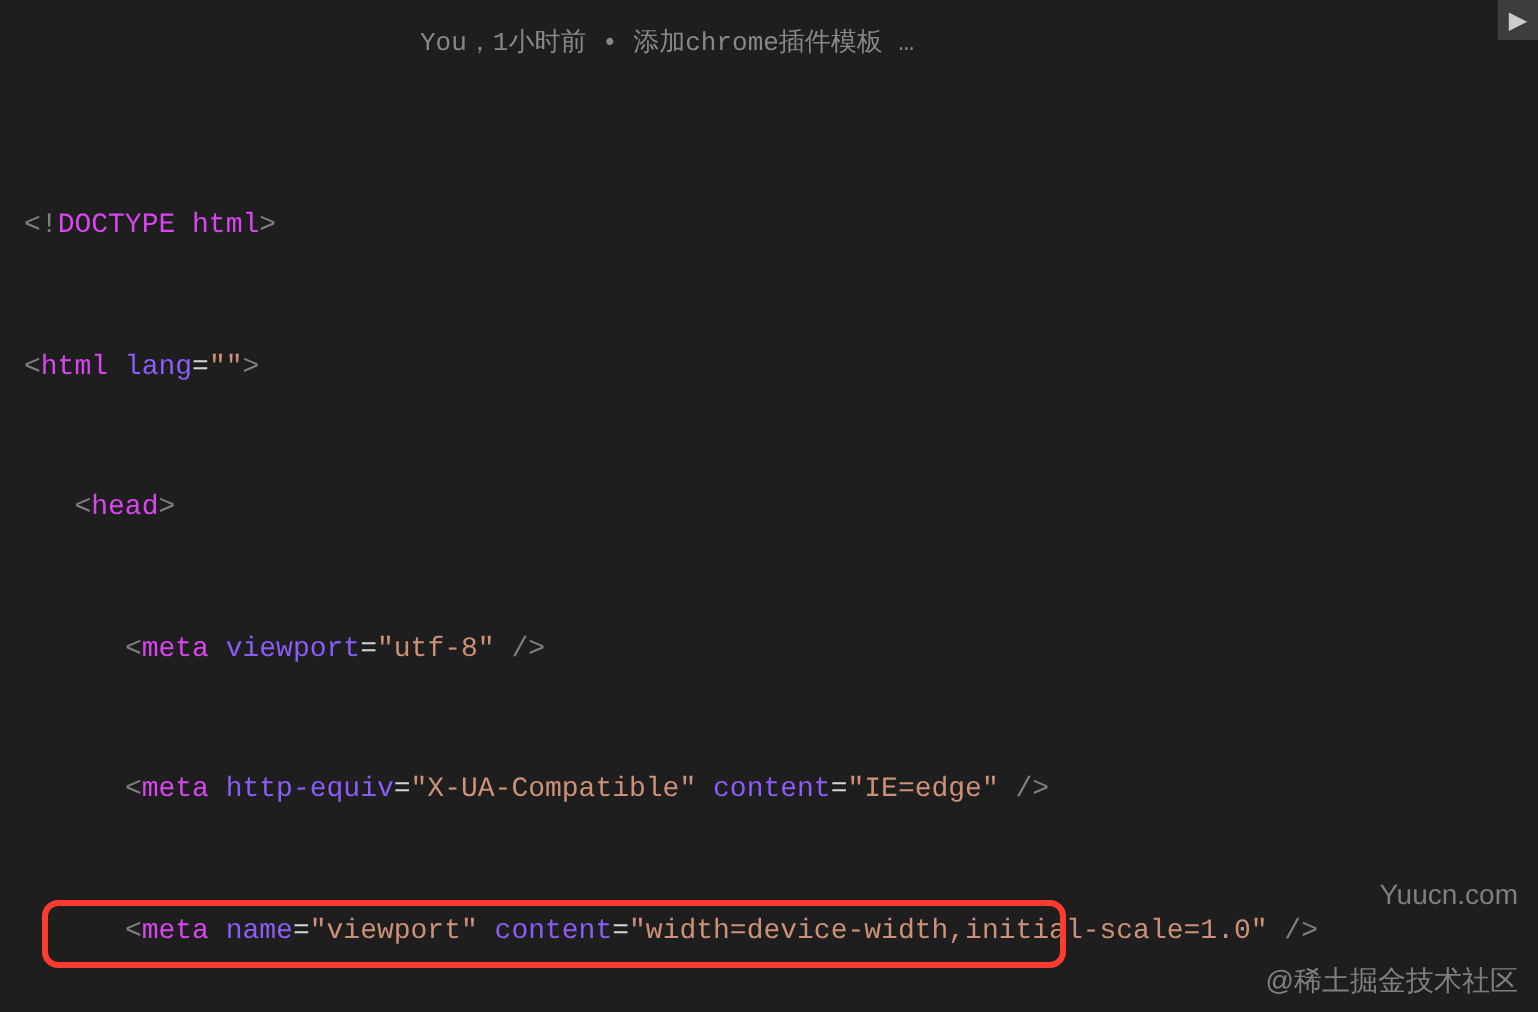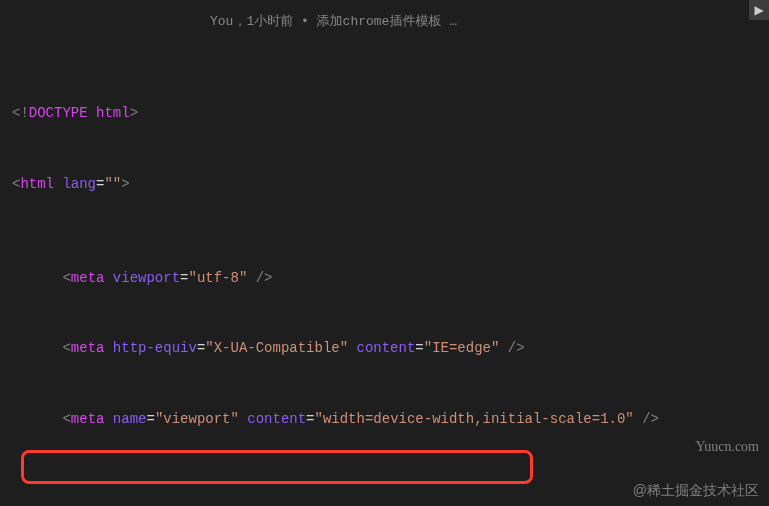--- a/index.html
+++ b/index.html
@@ -59,21 +59,21 @@
     border-radius: 8px;
     pointer-events: none;
   }
 
   .watermark-tl {
     position: absolute;
     right: 10px;
     top: 439px;
     color: #8a8a8a;
     font-size: 14px;
-    font-family: Liberation Serif, serif;
+    font-family: Liberation Sans, sans-serif;
     opacity: 0.9;
   }
   .watermark-br {
     position: absolute;
     right: 10px;
     bottom: 6px;
     color: #8a8a8a;
     font-size: 14px;
     font-family: sans-serif;
     opacity: 0.9;
@@ -86,20 +86,21 @@
 <div class="scroll-arrow">▶</div>
 
 <div class="editor">
 
 <div class="code-lens">You，1小时前 • 添加chrome插件模板 …</div>
 
 <div class="line"><span class="c-gray">&lt;!</span><span class="c-blue">DOCTYPE</span><span class="c-blue"> html</span><span class="c-gray">&gt;</span></div>
 
 <div class="line"><span class="c-gray">&lt;</span><span class="c-blue">html</span><span class="c-attr"> lang</span><span class="c-text">=</span><span class="c-str">""</span><span class="c-gray">&gt;</span></div>
 
+<div class="line"><span>   </span><span class="c-gray">&lt;</span><span class="c-blue">head</span><span class="c-gray">&gt;</span></div>
 
 <div class="line"><span>   </span><span>   </span><span class="c-gray">&lt;</span><span class="c-blue">meta</span><span class="c-attr"> viewport</span><span class="c-text">=</span><span class="c-str">"utf-8"</span><span class="c-gray"> /&gt;</span></div>
 
 <div class="line"><span>   </span><span>   </span><span class="c-gray">&lt;</span><span class="c-blue">meta</span><span class="c-attr"> http-equiv</span><span class="c-text">=</span><span class="c-str">"X-UA-Compatible"</span><span class="c-attr"> content</span><span class="c-text">=</span><span class="c-str">"IE=edge"</span><span class="c-gray"> /&gt;</span></div>
 
 <div class="line"><span>   </span><span>   </span><span class="c-gray">&lt;</span><span class="c-blue">meta</span><span class="c-attr"> name</span><span class="c-text">=</span><span class="c-str">"viewport"</span><span class="c-attr"> content</span><span class="c-text">=</span><span class="c-str">"width=device-width,initial-scale=1.0"</span><span class="c-gray"> /&gt;</span></div>
 
 
 
 

